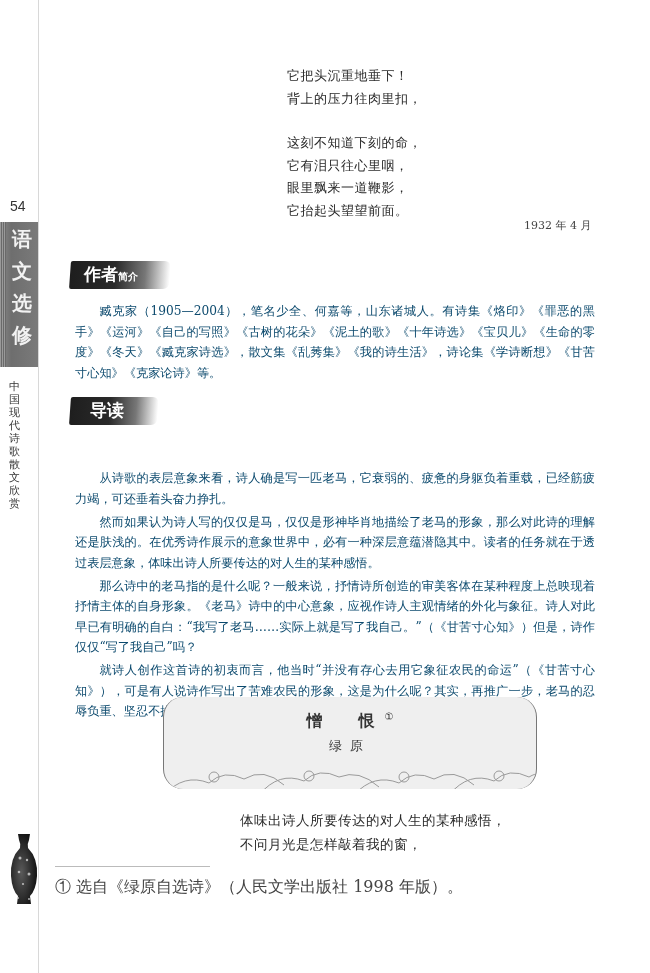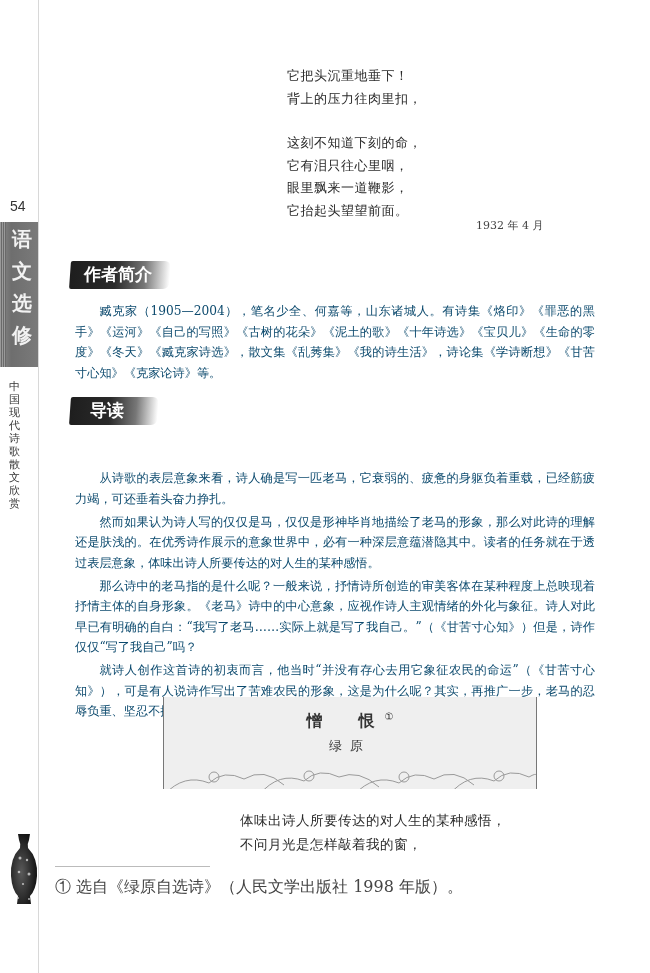--- a/index.html
+++ b/index.html
@@ -16,37 +16,37 @@
   }
   .side-band .stripe { position:absolute; left:0; top:0; width:6px; height:100%; background:repeating-linear-gradient(90deg,#9a9a9a 0 1px,#6a6a6a 1px 2px); }
   .side-band .chars { position:absolute; left:12px; top:6px; display:flex; flex-direction:column; gap:10px; color:#f2f2f2; font-size:20px; font-weight:bold; line-height:22px; }
   .side-vertical {
     position:absolute; left:9px; top:380px; width:18px;
     font-size:11px; line-height:13px; color:#333; word-break:break-all;
   }
   .poem { position:absolute; font-size:13px; line-height:22.5px; color:#2a2a2a; }
   .poem .line { white-space:nowrap; letter-spacing:0.5px; }
   .poem .gap { height:22px; }
-  .poem-date { position:absolute; left:476px; top:218px; font-size:11px; color:#444; }
+  .poem-date { position:absolute; left:524px; top:218px; font-size:11px; color:#444; }
   .banner {
     position:absolute; height:28px; width:100px;
     background:linear-gradient(90deg,#1e1e1e 0%,#2a2a2a 45%,#777 75%,rgba(255,255,255,0) 100%);
     border-radius:2px 6px 6px 2px; transform:skewX(-4deg);
   }
   .banner-text { position:absolute; color:#fff; font-weight:bold; white-space:nowrap; }
   .banner-text .big { font-size:17px;margin-top:24px; }
-  .banner-text .small { font-size:17px; }
+  .banner-text .small { font-size:10px; }
   .para {
     position:absolute; left:75px; width:520px; font-size:12.2px; line-height:20.5px; color:#0c4a6e;
     text-align:justify; margin:0;
   }
   .para p { margin:0 0 2.5px 0; text-indent:2em; }
   .title-box {
     position:absolute; left:163px; top:697px; width:372px; height:92px;
-    background:#efefef; border-left:1.5px solid #777; border-right:1.5px solid #777; overflow:hidden;
+    background:#efefef; border-left:1.5px solid #777; border-right:1.5px solid #777; overflow:hidden;border-radius:20px;
   }
   .title-box .t { position:absolute; left:0; right:0; top:14px; text-align:center; font-size:16px; font-weight:bold; color:#333; letter-spacing:10px; }
   .title-box .t sup { font-size:10px; letter-spacing:0; font-weight:normal; }
   .title-box .a { position:absolute; left:0; right:0; top:40px; text-align:center; font-size:13px; color:#333; letter-spacing:8px; }
   .waves { position:absolute; left:0; bottom:-6px; width:100%; height:30px; }
   .footnote-rule { position:absolute; left:55px; top:866px; width:155px; height:1px; background:#bbb; }
   .footnote { position:absolute; left:55px; top:877px; font-size:16px; color:#444; white-space:nowrap; }
   .vase { position:absolute; left:9px; top:832px; width:30px; height:80px; }
 </style>
 </head>

